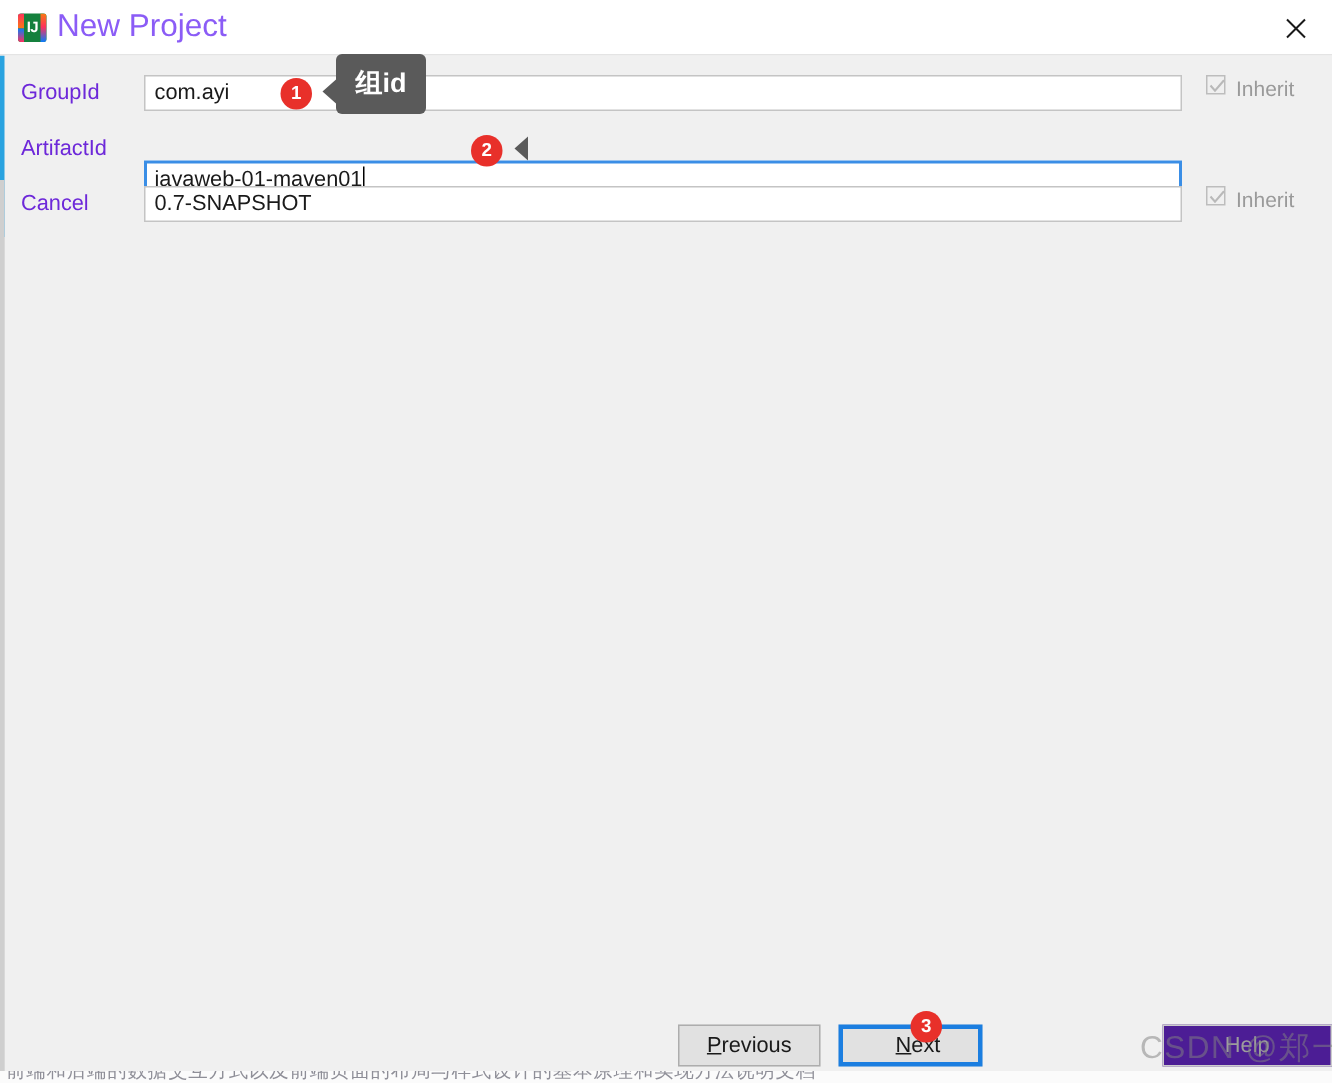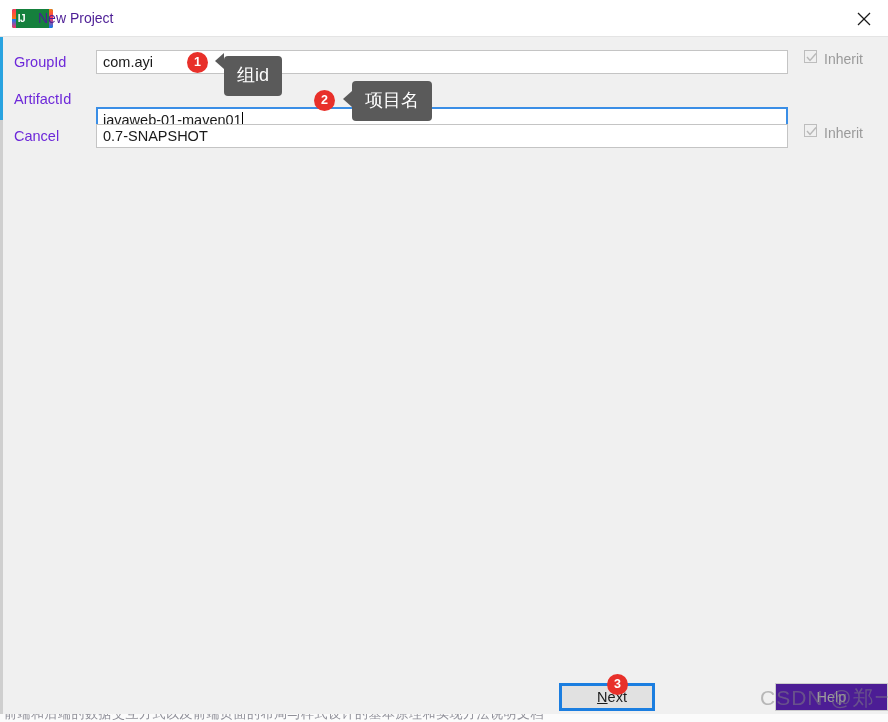--- a/index.html
+++ b/index.html
@@ -37,21 +37,21 @@
   .titlebar {
     position: absolute;
     left: 0; top: 0;
     width: 888px; height: 37px;
     background: #ffffff;
     border-bottom: 1px solid #e4e4e4;
   }
   .title-icon {
     position: absolute;
     left: 12px; top: 9px;
-    width: 41px; height: 19px;
+    width: 19px; height: 19px;
     border-radius: 2px;
     background: #15803d;
     overflow: hidden;
   }
   .title-icon .ij-txt {
     position: absolute;
     left: 0; top: 0;
     width: 19px; height: 19px;
     color: #ffffff;
     font-size: 10px;
@@ -73,22 +73,22 @@
     position: absolute; right: 0; top: 0; width: 4px; height: 9px;
     background: linear-gradient(to bottom, #f97a12, #fe315d);
   }
   .title-icon .g4 {
     position: absolute; right: 0; bottom: 0; width: 4px; height: 10px;
     background: linear-gradient(to bottom, #fe315d, #087cfa);
   }
   .title-text {
     position: absolute;
     left: 38px; top: 8px;
-    font-size: 14px;
-    color: #4c1d95;
+    font-size: 21px;
+    color: #8b5cf6;
     line-height: 20px;
     white-space: nowrap;
   }
   .close-btn {
     position: absolute;
     right: 0; top: 0;
     width: 46px; height: 36px;
     cursor: pointer;
   }
   .close-btn svg { position: absolute; left: 15px; top: 12px; }
@@ -304,28 +304,30 @@
     <div class="inherit-wrap">
       <span class="chk">
         <svg width="11" height="11" viewBox="0 0 11 11">
           <polyline points="1,5 4,8.5 10,1.5" fill="none" stroke="#b9b9b9" stroke-width="1.4"></polyline>
         </svg>
       </span>
       <span class="inherit-label">Inherit</span>
     </div>
   </div>
 
-  <div class="tip" style="left:224px; top:56px;">组id</div>
+  <div class="tip" style="left:224px; top:36px;font-weight:bold;">组id</div>
   <div class="tip-arrow" style="left:215px; top:53px;"></div>
   <div class="badge" style="left:187px; top:52px;">1</div>
 
-  <div class="tip" style="left:352px; top:81px;">项目名</div>
   <div class="tip-arrow" style="left:343px; top:91px;"></div>
   <div class="badge" style="left:314px; top:90px;">2</div>
 
+  <button class="btn" style="left:452px; top:683px; width:95px;">
+    <span class="mn">P</span><span>revious</span>
+  </button>
 
   <button class="btn focus-ring" style="left:559px; top:683px; width:96px;">
     <span class="mn">N</span><span>ext</span>
   </button>
 
 
   <button class="btn disabled" style="left:775px; top:683px; width:113px;">Help</button>
 
   <div class="badge" style="left:607px; top:674px;">3</div>
 

